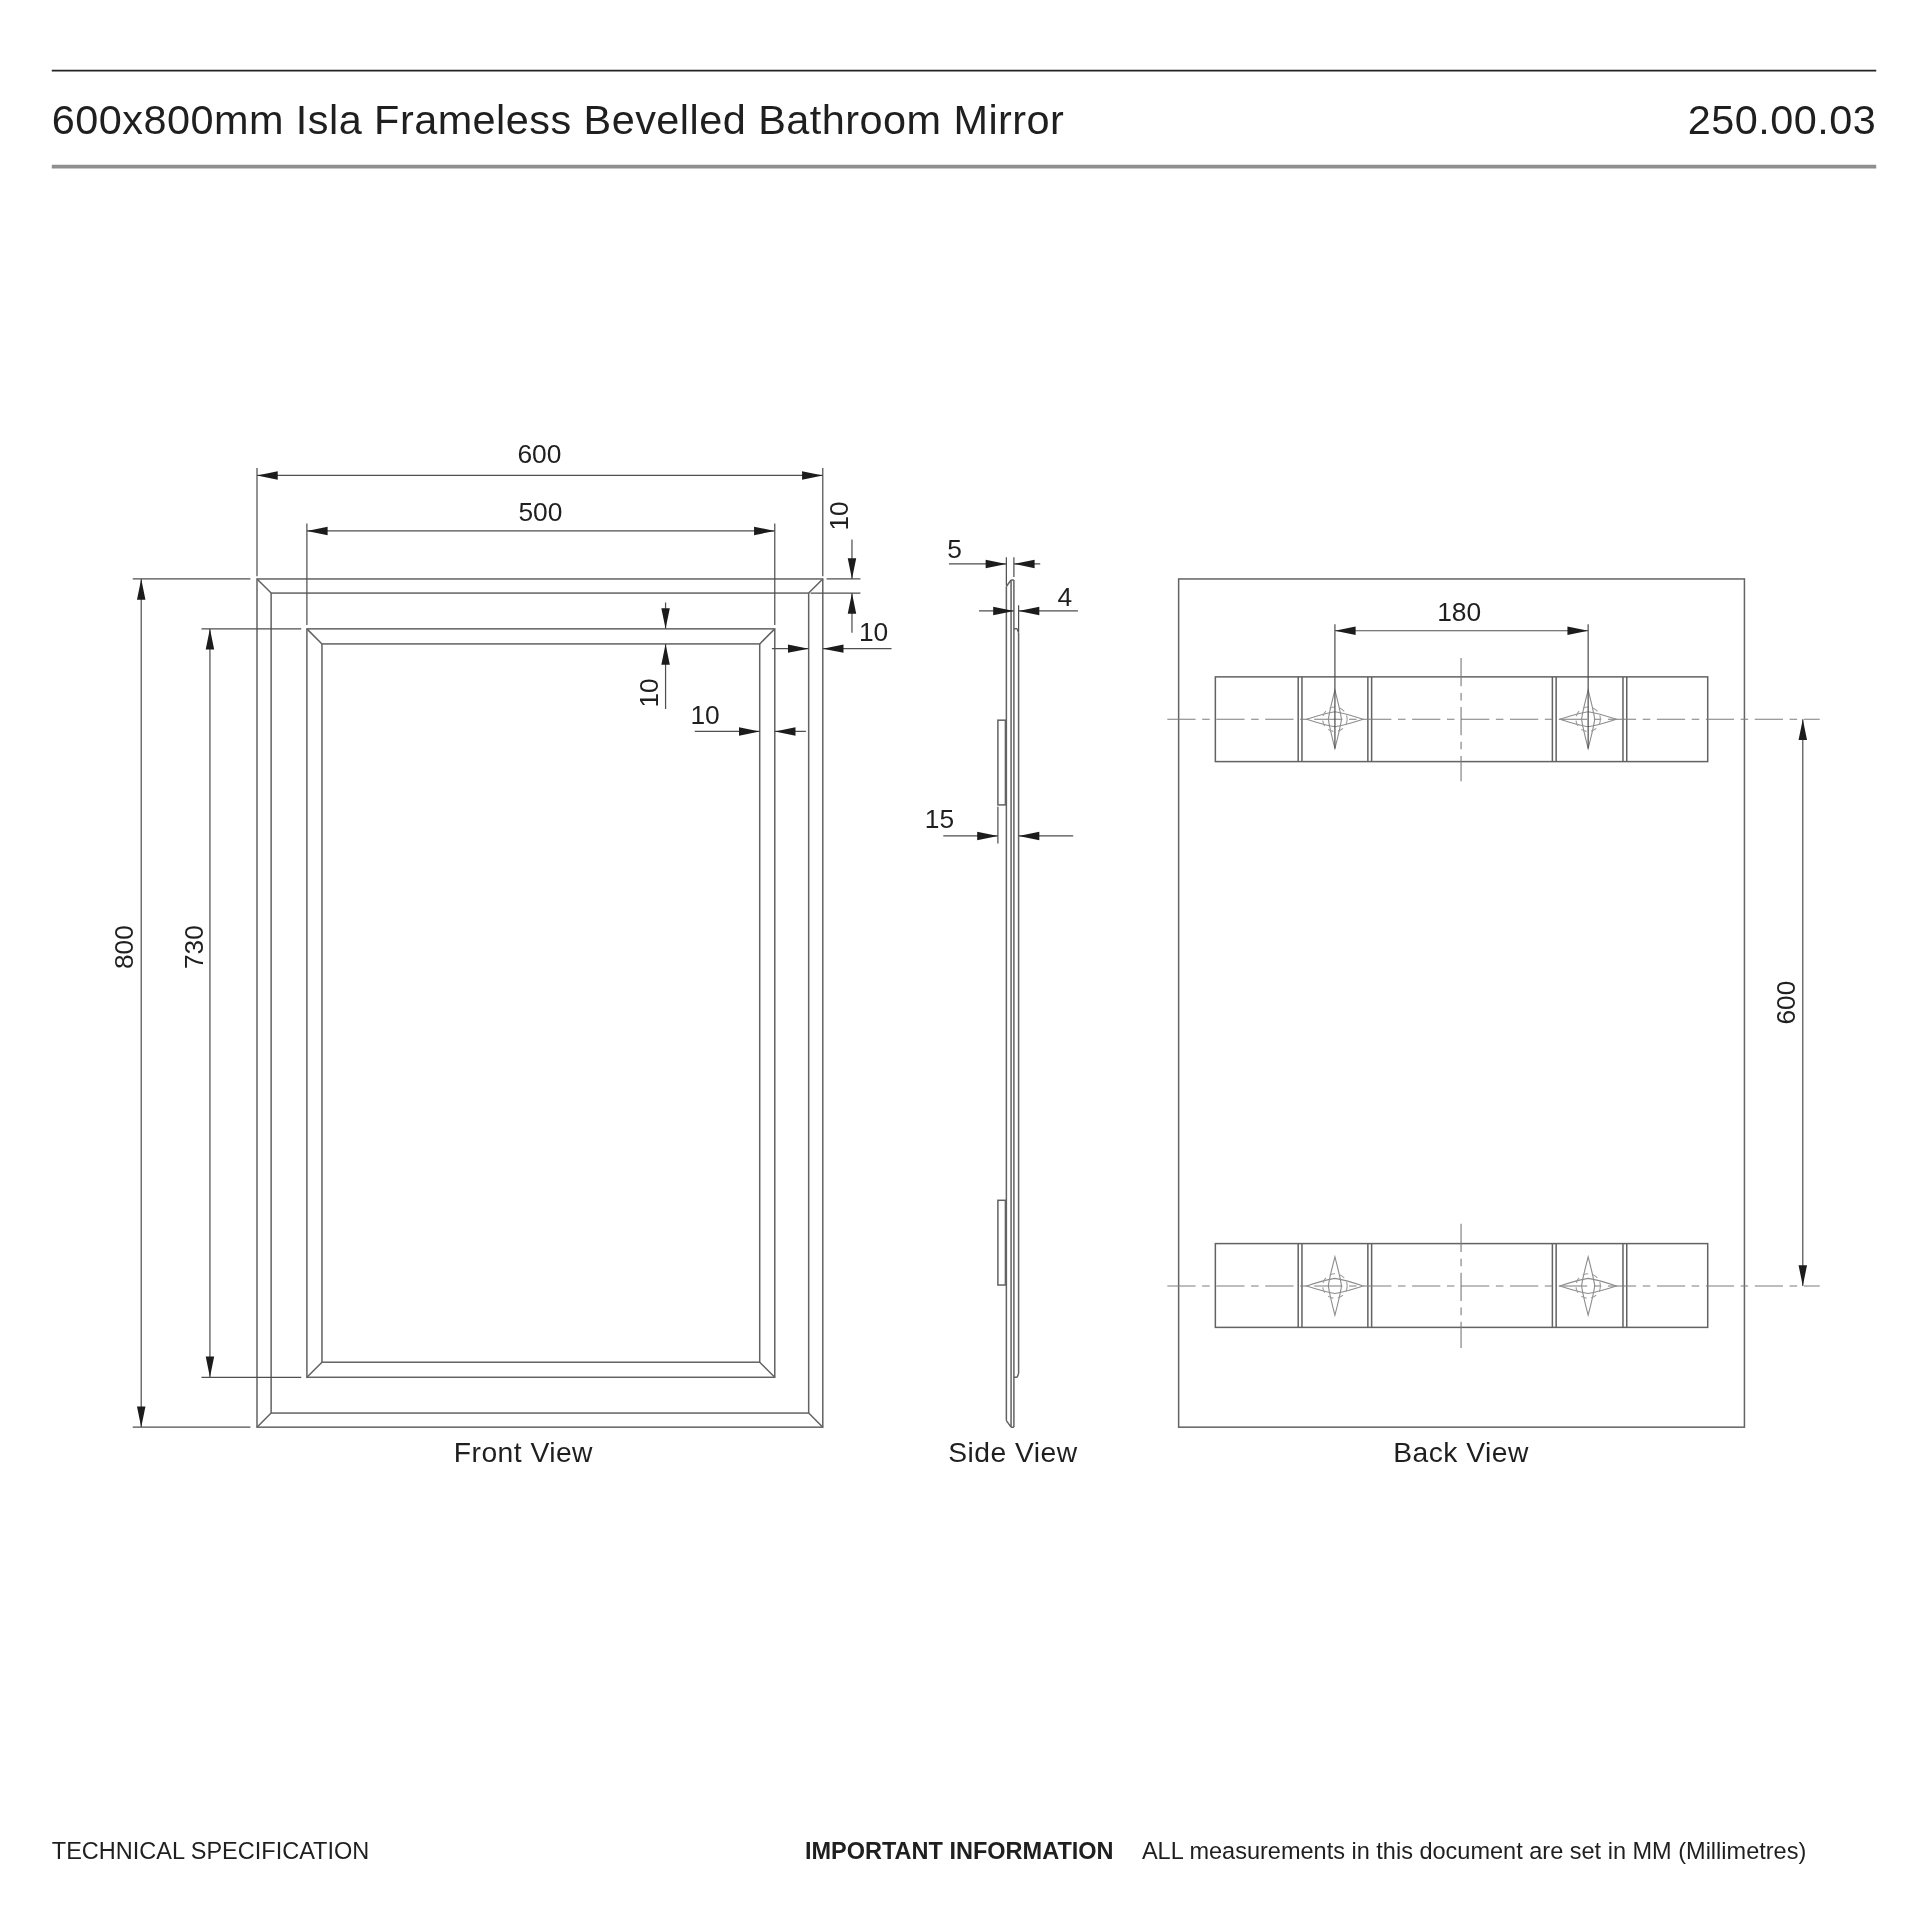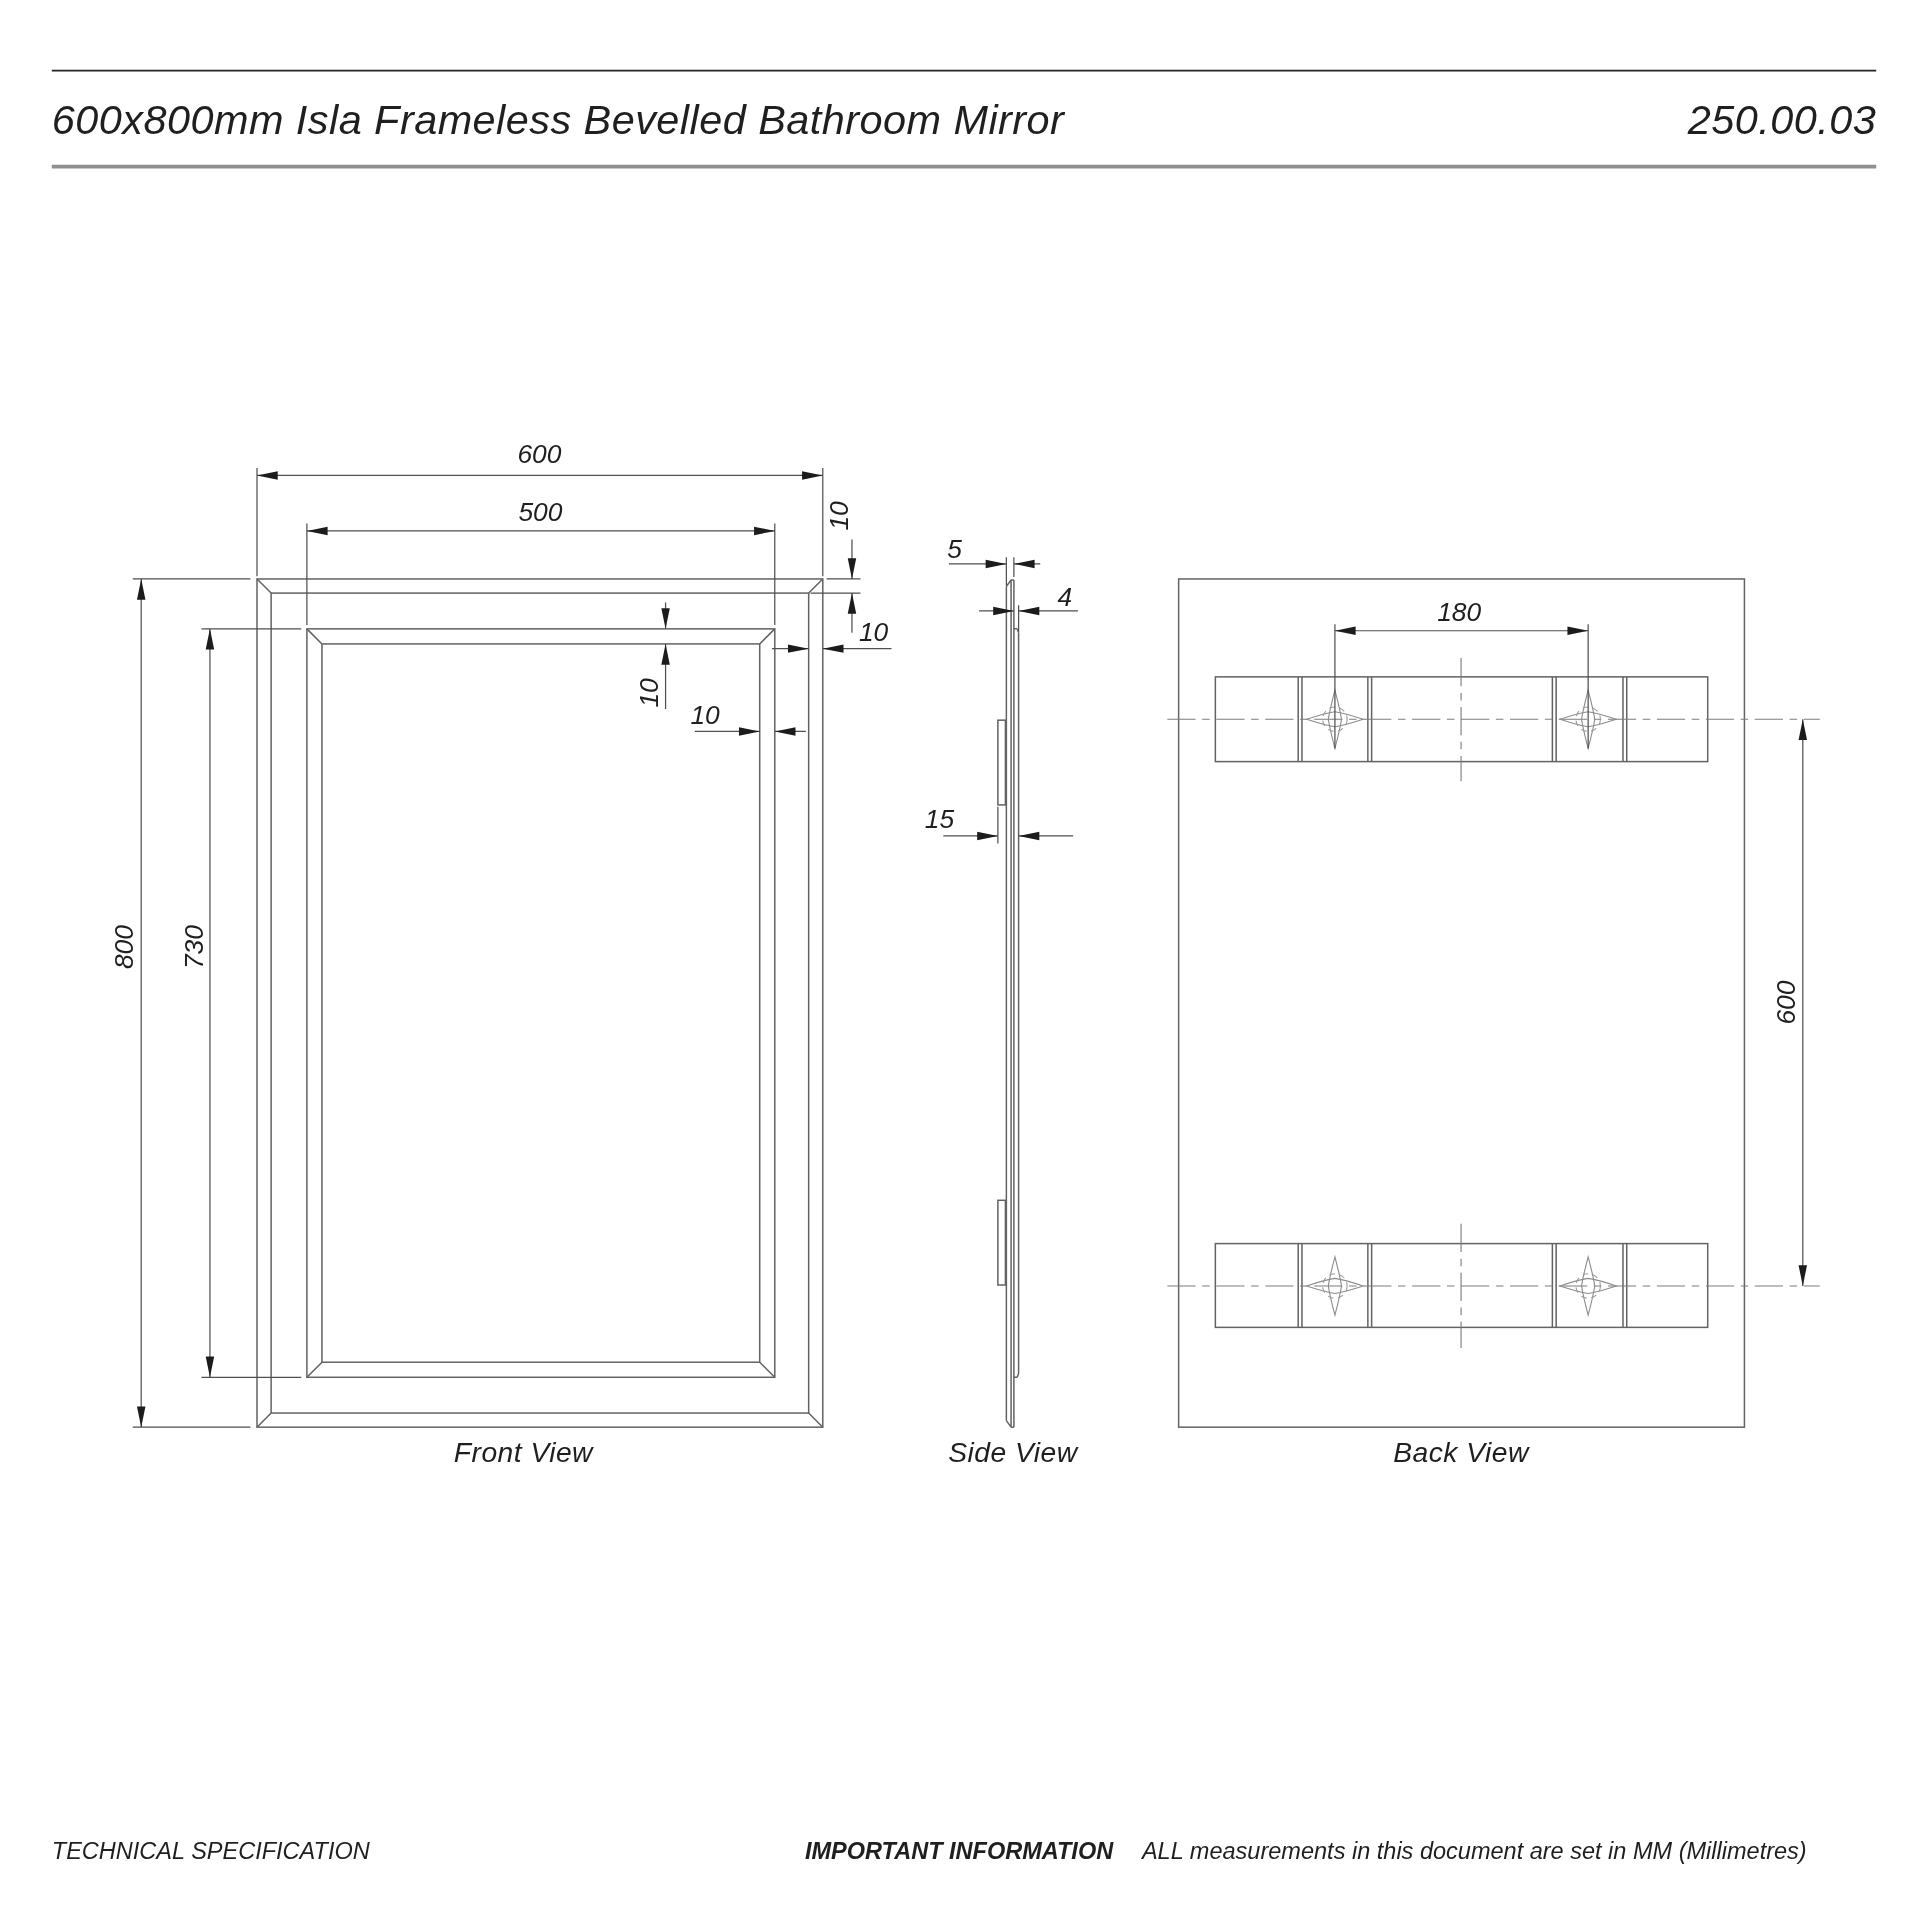--- a/index.html
+++ b/index.html
@@ -1,16 +1,16 @@
 <!DOCTYPE html>
 <html style="font-size:15px"><head>
 <meta charset="utf-8">
 <style>
   html,body{margin:0;padding:0;background:#fff;}
-  .page{width:100vw;height:100vw;max-width:100%;position:relative;font-style:italic;}
+  .page{width:100vw;height:100vw;max-width:100%;position:relative;}
   svg{display:block;width:100%;height:auto;background:#fff;}
   .l  {stroke:#636363;stroke-width:1.6;fill:none;}
   .d  {stroke:#4f4f4f;stroke-width:1.3;fill:none;}
   .cl {stroke:#7d7d7d;stroke-width:1.2;fill:none;stroke-dasharray:30 7 8 7;}
   .kh {stroke:#8d8d8d;stroke-width:1.2;fill:none;}
   .khc{stroke:#9d9d9d;stroke-width:1.2;fill:none;stroke-dasharray:6 5;}
   .ah {fill:#1c1c1c;stroke:none;}
   text{fill:#1f1f1f;font-family:"Liberation Sans","DejaVu Sans",sans-serif;}
   .title{font-size:44px;letter-spacing:0.5px;}
   .dim{font-size:28px;text-anchor:middle;dominant-baseline:central;}

